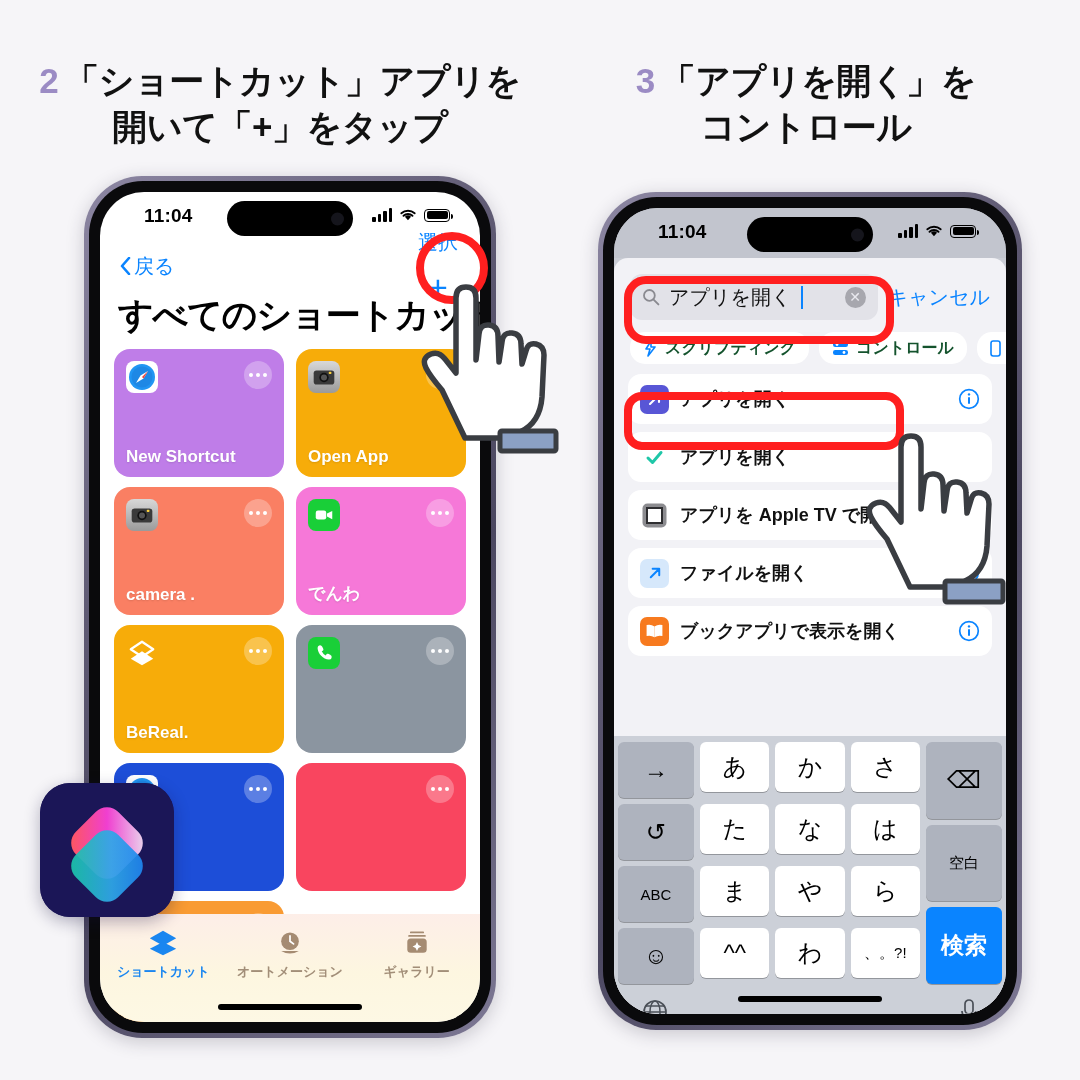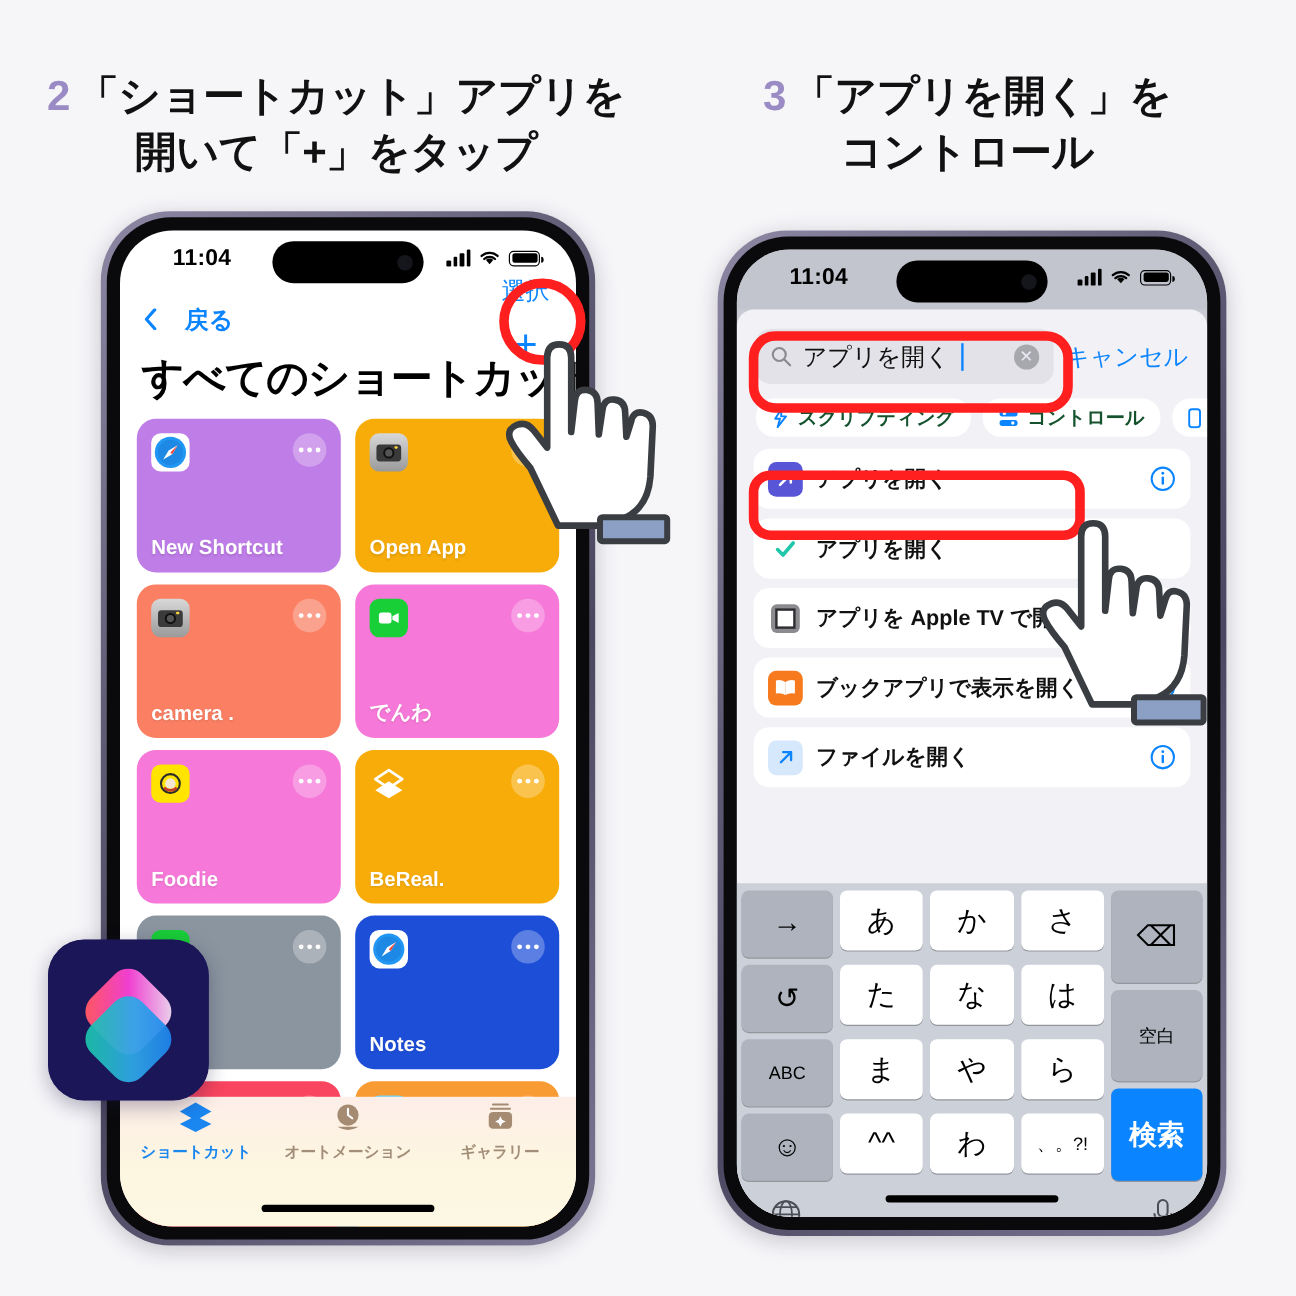--- a/index.html
+++ b/index.html
@@ -91,21 +91,21 @@
     content:""; position:absolute; right:-4px; top:4px;
     width:2.2px; height:5px; background:#000; border-radius:0 2px 2px 0;
   }
   .batt span { display:block; height:100%; background:#000; border-radius:2px; }
 
   
   .navrow {
     display:flex; align-items:center; justify-content:space-between;
     padding: 4px 22px 0 20px; height: 44px;
   }
-  .back { display:flex; align-items:center; gap:23px; color:#0a84ff; font-size:20px; font-weight:700;}
+  .back { display:flex; align-items:center; gap:3px; color:#0a84ff; font-size:20px; font-weight:400;}
   .chev { width:11px; height:18px; }
   .nav-right { display:flex; align-items:center; gap:14px;flex-direction:column; }
   .select-txt { color:#0a84ff; font-size:20px; font-weight:500; }
   .plus-btn {
     color:#0a84ff; font-size:34px; line-height:1; font-weight:300;
     width:34px; text-align:center;
   }
   .big-title {
     font-size: 35px; font-weight: 800; color:#000;
     padding: 6px 0 10px 18px; letter-spacing:-1.2px; white-space:nowrap;
@@ -137,20 +137,21 @@
     position:absolute; left:12px; bottom:10px;
     color:#fff; font-size:17px; font-weight:600;
     text-shadow:0 1px 2px rgba(0,0,0,.12);
   }
 
   
   .tabbar {
     position:absolute; left:0; right:0; bottom:0; height:108px;
     background: linear-gradient(180deg,#fdeee8 0%, #fdf6e0 55%, #fdf8e4 100%);
     display:flex; align-items:flex-start; justify-content:space-around;
+    padding-top: 12px;
   }
   .tab { text-align:center; width:33%; }
   .tab .ticon { height:34px; display:flex; align-items:center; justify-content:center; }
   .tab .tlabel { font-size:13px; font-weight:700; margin-top:3px; }
   .tab.active .tlabel { color:#1a86f0; }
   .tab .tlabel { color:#a28e78; }
   .home-ind {
     position:absolute; bottom:12px; left:50%; transform:translateX(-50%);
     width:144px; height:6px; border-radius:3px; background:#000;
   }
@@ -363,35 +364,20 @@
                 </svg>
             </div>
             <div class="dots">
                 <i></i>
                 <i></i>
                 <i></i>
               </div>
             <div class="clabel">でんわ</div>
           </div>
 
-          <div class="card" style="background:#f678d8">
-            <div class="appicon" style="background:#ffe400">
-              <svg viewBox="0 0 32 32" width="28" height="28">
-                  <circle cx="16" cy="16" r="9" fill="none" stroke="#2b2b2b" stroke-width="2"></circle>
-                  <circle cx="16" cy="16" r="5" fill="#f3e6d2"></circle>
-                  <path d="M10 20 q6 5 12 0" stroke="#c0392b" stroke-width="2.5" fill="none"></path>
-                </svg>
-            </div>
-            <div class="dots">
-                <i></i>
-                <i></i>
-                <i></i>
-              </div>
-            <div class="clabel">Foodie</div>
-          </div>
 
           <div class="card" style="background:#f7ac09">
             <div class="appicon">
               <svg viewBox="0 0 32 32" width="30" height="30">
                   <path d="M16 4 L28 12 L16 20 L4 12 Z" fill="none" stroke="#fff" stroke-width="2.4" stroke-linejoin="round"></path>
                   <path d="M16 14 L28 22 L16 29 L4 22 Z" fill="#fff"></path>
                 </svg>
             </div>
             <div class="dots">
                 <i></i>
@@ -590,41 +576,41 @@
                 <svg width="27" height="27" viewBox="0 0 27 27">
                     <rect x="1.5" y="1.5" width="24" height="24" rx="5" fill="#8c8c90"></rect>
                     <rect x="6" y="6" width="15" height="15" fill="#fff"></rect>
                     <rect x="6" y="6" width="15" height="15" fill="none" stroke="#2e2e31" stroke-width="2"></rect>
                   </svg>
               </div>
               <span class="rtext">アプリを Apple TV で開く</span>
             </div>
 
             <div class="res">
+              <div class="ricon" style="background:#d6e8fb">
+                <svg width="16" height="16" viewBox="0 0 17 17">
+                    <path d="M4 13 L13 4 M6 4 h7 v7" stroke="#0a84ff" stroke-width="2.1" fill="none" stroke-linecap="round" stroke-linejoin="round"></path>
+                  </svg>
+              </div>
+              <span class="rtext">ファイルを開く</span>
+              <svg class="infoico" viewBox="0 0 22 22">
+                <circle cx="11" cy="11" r="9.3" stroke="#0a84ff" stroke-width="1.7" fill="none"></circle>
+                <circle cx="11" cy="6.4" r="1.2" fill="#0a84ff"></circle>
+                <rect x="10" y="9" width="2" height="7" rx="1" fill="#0a84ff"></rect>
+              </svg>
+            </div>
+
+            <div class="res">
               <div class="ricon" style="background:#f77a1f">
                 <svg width="19" height="16" viewBox="0 0 19 16">
                     <path d="M9.5 3.4 Q6 1 1.6 2 v11 Q6 12 9.5 14.2 Z" fill="#fff"></path>
                     <path d="M9.5 3.4 Q13 1 17.4 2 v11 Q13 12 9.5 14.2 Z" fill="#fff"></path>
                   </svg>
               </div>
               <span class="rtext">ブックアプリで表示を開く</span>
-              <svg class="infoico" viewBox="0 0 22 22">
-                <circle cx="11" cy="11" r="9.3" stroke="#0a84ff" stroke-width="1.7" fill="none"></circle>
-                <circle cx="11" cy="6.4" r="1.2" fill="#0a84ff"></circle>
-                <rect x="10" y="9" width="2" height="7" rx="1" fill="#0a84ff"></rect>
-              </svg>
-            </div>
-
-            <div class="res">
-              <div class="ricon" style="background:#d6e8fb">
-                <svg width="16" height="16" viewBox="0 0 17 17">
-                    <path d="M4 13 L13 4 M6 4 h7 v7" stroke="#0a84ff" stroke-width="2.1" fill="none" stroke-linecap="round" stroke-linejoin="round"></path>
-                  </svg>
-              </div>
-              <span class="rtext">ファイルを開く</span>
               <svg class="infoico" viewBox="0 0 22 22">
                 <circle cx="11" cy="11" r="9.3" stroke="#0a84ff" stroke-width="1.7" fill="none"></circle>
                 <circle cx="11" cy="6.4" r="1.2" fill="#0a84ff"></circle>
                 <rect x="10" y="9" width="2" height="7" rx="1" fill="#0a84ff"></rect>
               </svg>
             </div>
 
           </div>
 
           <div class="kbd">

